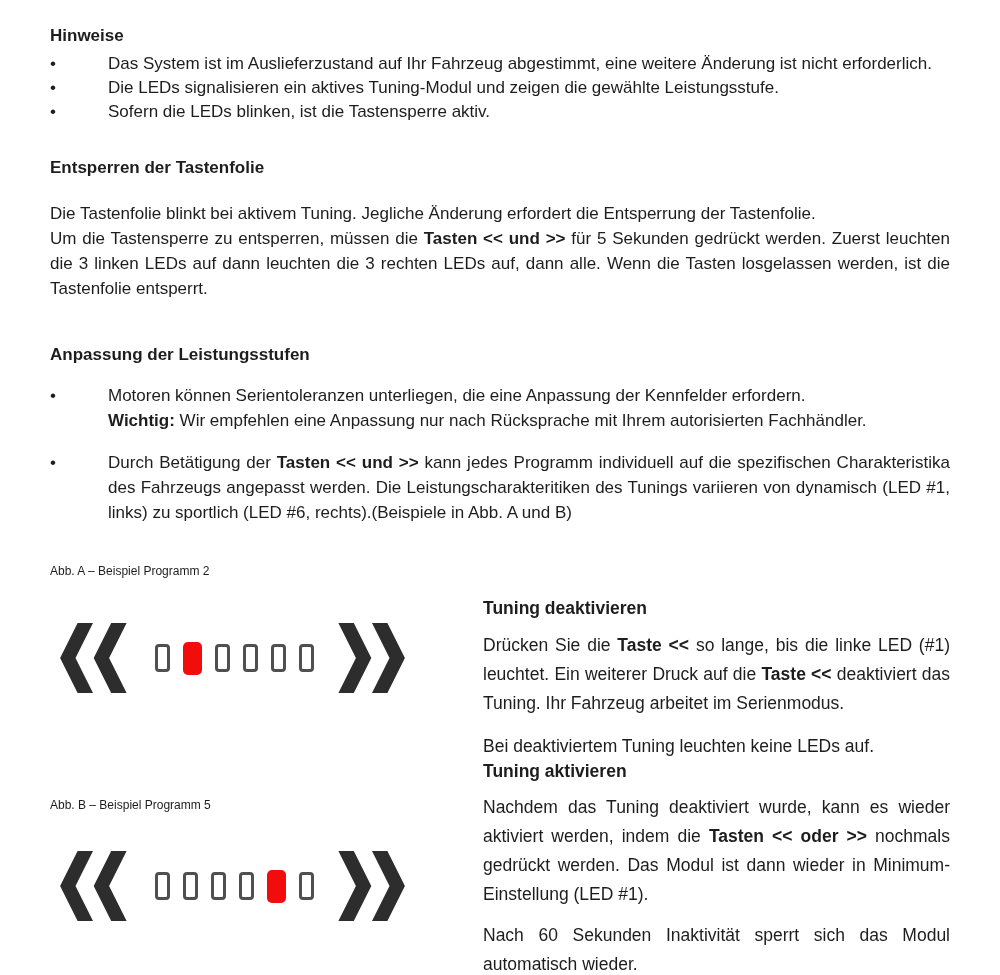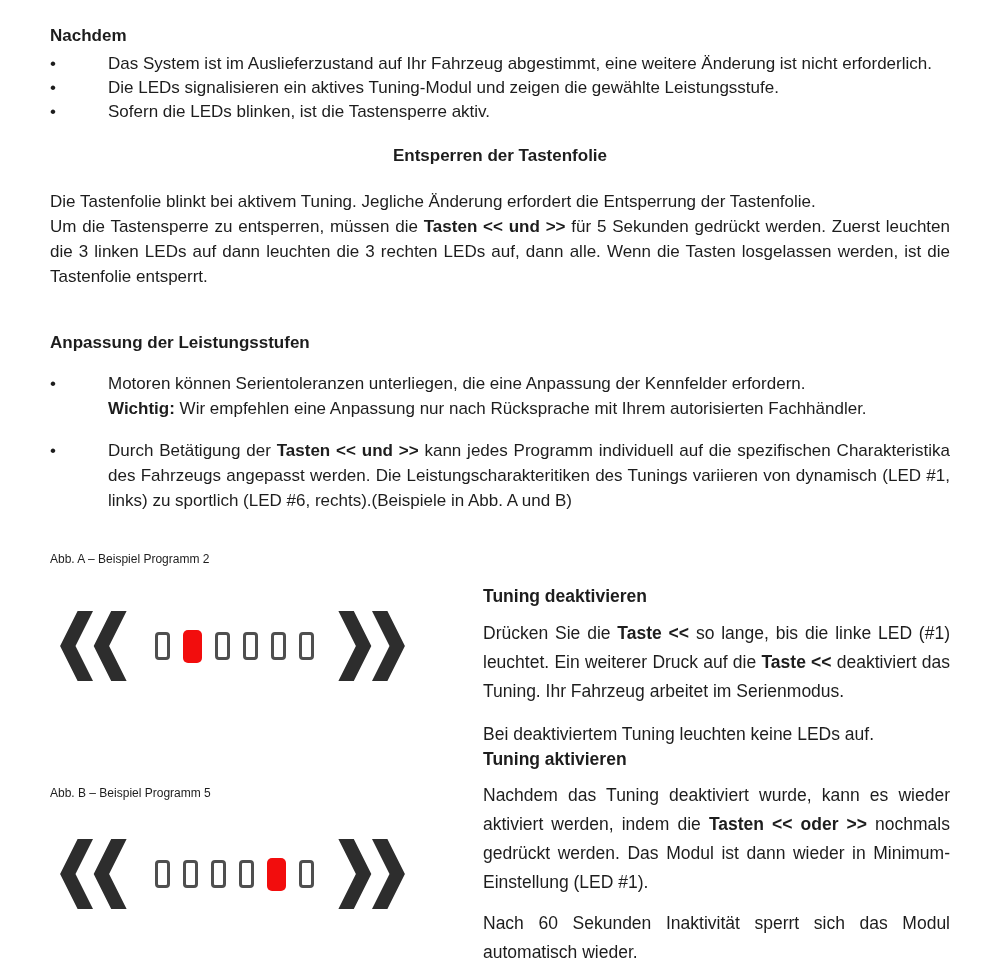--- a/index.html
+++ b/index.html
@@ -44,37 +44,37 @@
 
   .mt-fig-a   { margin-top:42px; }
   .mt-lbl-b   { margin-top:102px; }
   .mt-fig-b   { margin-top:36px; }
 </style>
 </head>
 <body>
 
 <div class="page">
 
-  <div class="h-bold">Nachdem</div>
+  <div class="h-bold">Hinweise</div>
   <div style="margin-top:6px;">
     <div class="bullet">
       <span class="dot">•</span>
       <span class="txt just">Das System ist im Auslieferzustand auf Ihr Fahrzeug abgestimmt, eine weitere Änderung ist nicht erforderlich.</span>
     </div>
     <div class="bullet">
       <span class="dot">•</span>
       <span class="txt">Die LEDs signalisieren ein aktives Tuning-Modul und zeigen die gewählte Leistungsstufe.</span>
     </div>
     <div class="bullet">
       <span class="dot">•</span>
       <span class="txt">Sofern die LEDs blinken, ist die Tastensperre aktiv.</span>
     </div>
   </div>
 
-  <div class="h-bold" style="margin-top:22px;text-align:center;">Entsperren der Tastenfolie</div>
+  <div class="h-bold" style="margin-top:34px;">Entsperren der Tastenfolie</div>
   <div class="body-text" style="margin-top:23px;">
     <div>Die Tastenfolie blinkt bei aktivem Tuning. Jegliche Änderung erfordert die Entsperrung der Tastenfolie.</div>
     <div class="just"><span>Um die Tastensperre zu entsperren, müssen die </span><b>Tasten &lt;&lt; und &gt;&gt;</b><span> für 5 Sekunden gedrückt werden. Zuerst leuchten die 3 linken LEDs auf dann leuchten die 3 rechten LEDs auf, dann alle. Wenn die Tasten losgelassen werden, ist die Tastenfolie entsperrt.</span></div>
   </div>
 
   <div class="h-bold" style="margin-top:44px;">Anpassung der Leistungsstufen</div>
   <div style="margin-top:18px;">
     <div class="bullet" style="line-height:25px;">
       <span class="dot">•</span>
       <span class="txt"><span>Motoren können Serientoleranzen unterliegen, die eine Anpassung der Kennfelder erfordern.</span><br><b>Wichtig:</b><span> Wir empfehlen eine Anpassung nur nach Rücksprache mit Ihrem autorisierten Fachhändler.</span></span>

